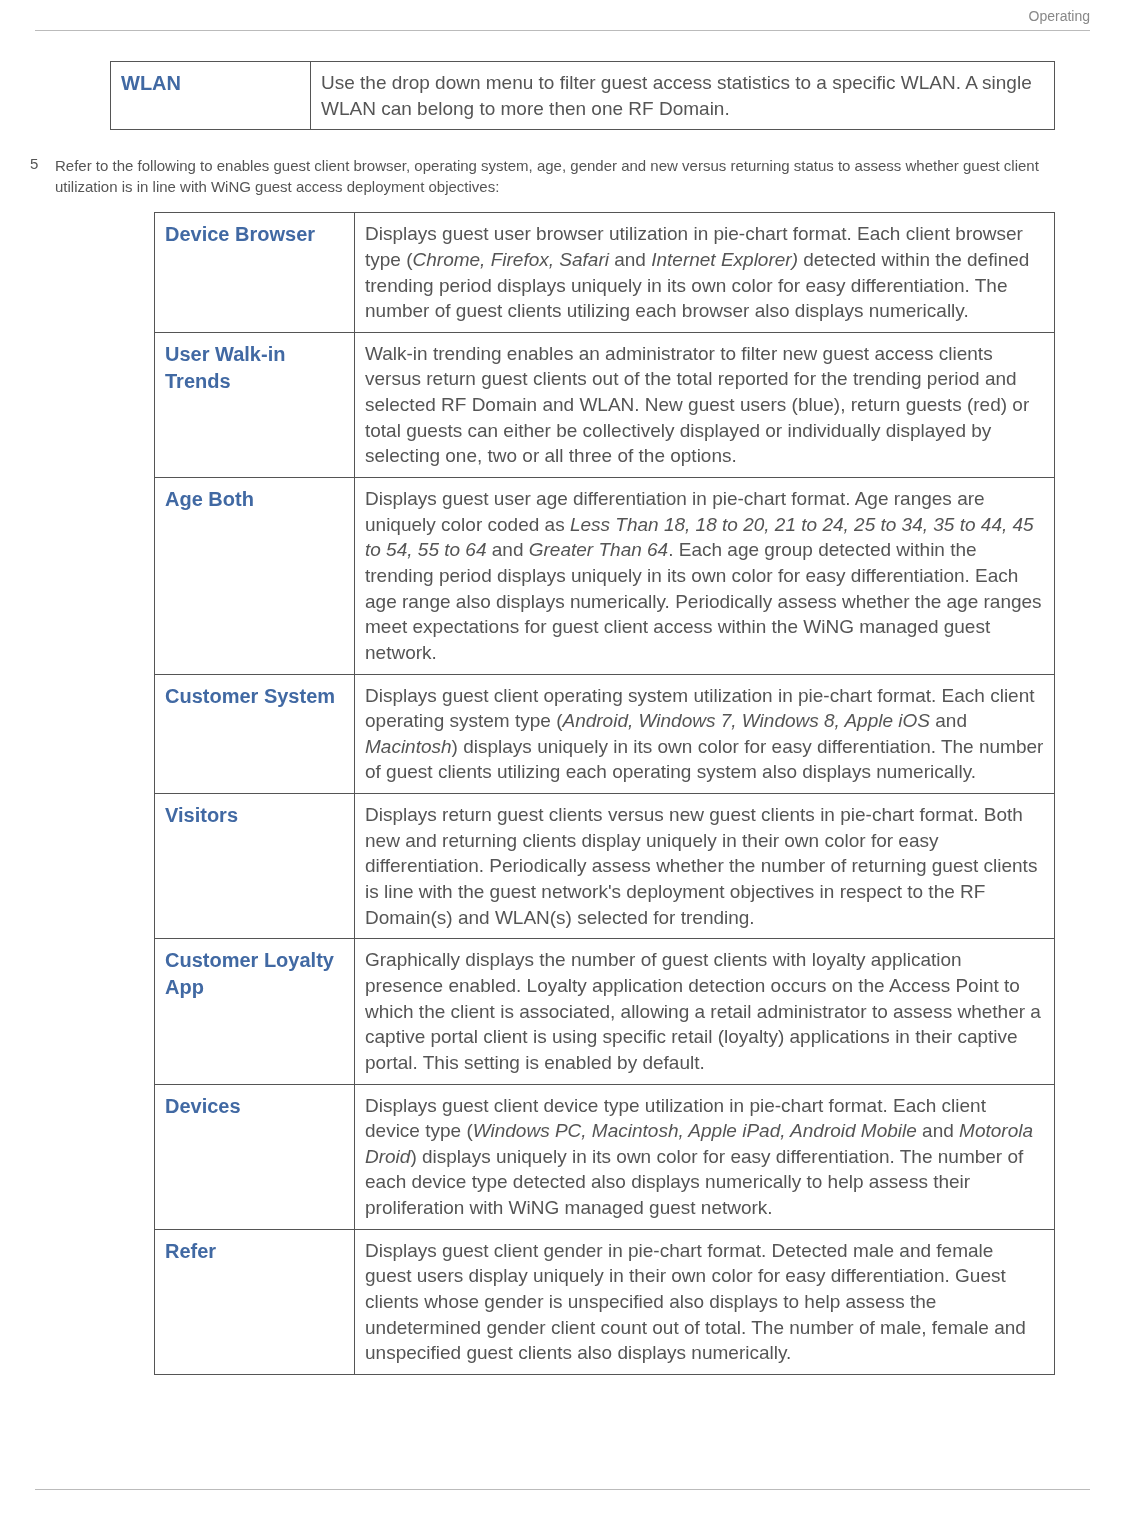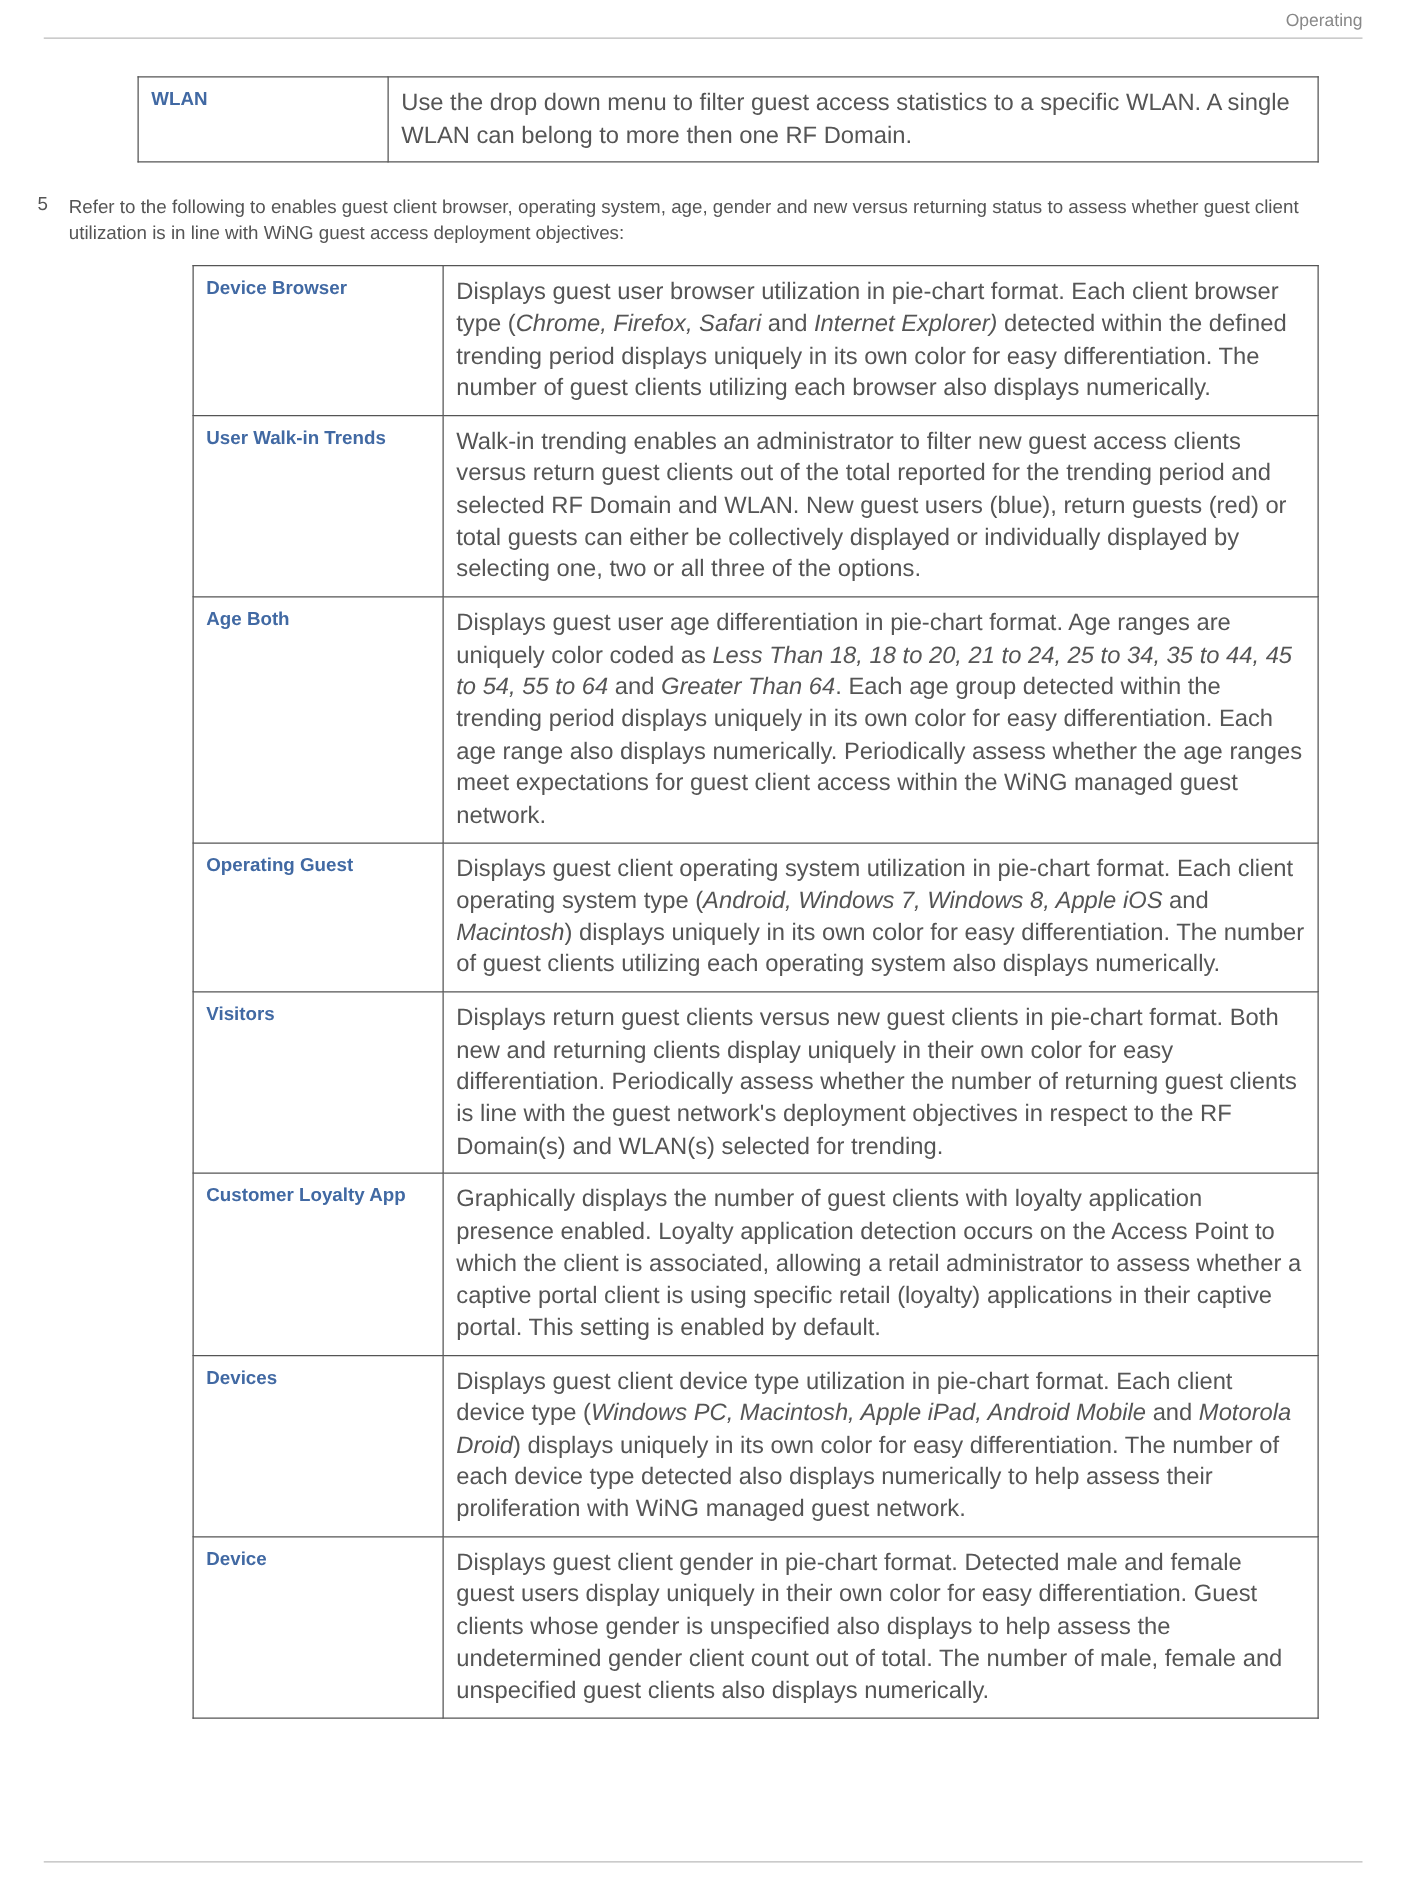--- a/index.html
+++ b/index.html
@@ -42,21 +42,21 @@
       border: 1.5px solid #555;
       padding: 8px 10px;
       vertical-align: top;
       font-size: 19px;
       line-height: 1.35;
     }
     td.label-cell {
       width: 200px;
       color: #4169a3;
       font-weight: bold;
-      font-size: 15px;
+      font-size: 20px;
     }
     td.desc-cell {
       color: #555;
     }
     .step-row {
       display: flex;
       margin-bottom: 15px;
       margin-left: -5px;
     }
     .step-number {
@@ -146,37 +146,37 @@
           </tr>
           <tr>
             <td class="label-cell">User Walk-in Trends</td>
             <td class="desc-cell">Walk-in trending enables an administrator to filter new guest access clients versus return guest clients out of the total reported for the trending period and selected RF Domain and WLAN. New guest users (blue), return guests (red) or total guests can either be collectively displayed or individually displayed by selecting one, two or all three of the options.</td>
           </tr>
           <tr>
             <td class="label-cell">Age Both</td>
             <td class="desc-cell">Displays guest user age differentiation in pie-chart format. Age ranges are uniquely color coded as <span class="italic">Less Than 18, 18 to 20, 21 to 24, 25 to 34, 35 to 44, 45 to 54, 55 to 64</span> and <span class="italic">Greater Than 64</span>. Each age group detected within the trending period displays uniquely in its own color for easy differentiation. Each age range also displays numerically. Periodically assess whether the age ranges meet expectations for guest client access within the WiNG managed guest network.</td>
           </tr>
           <tr>
-            <td class="label-cell">Operating Guest</td>
+            <td class="label-cell">Customer System</td>
             <td class="desc-cell">Displays guest client operating system utilization in pie-chart format. Each client operating system type (<span class="italic">Android, Windows 7, Windows 8, Apple iOS</span> and <span class="italic">Macintosh</span>) displays uniquely in its own color for easy differentiation. The number of guest clients utilizing each operating system also displays numerically.</td>
           </tr>
           <tr>
             <td class="label-cell">Visitors</td>
             <td class="desc-cell">Displays return guest clients versus new guest clients in pie-chart format. Both new and returning clients display uniquely in their own color for easy differentiation. Periodically assess whether the number of returning guest clients is line with the guest network's deployment objectives in respect to the RF Domain(s) and WLAN(s) selected for trending.</td>
           </tr>
           <tr>
             <td class="label-cell">Customer Loyalty App</td>
             <td class="desc-cell">Graphically displays the number of guest clients with loyalty application presence enabled. Loyalty application detection occurs on the Access Point to which the client is associated, allowing a retail administrator to assess whether a captive portal client is using specific retail (loyalty) applications in their captive portal. This setting is enabled by default.</td>
           </tr>
           <tr>
             <td class="label-cell">Devices</td>
             <td class="desc-cell">Displays guest client device type utilization in pie-chart format. Each client device type (<span class="italic">Windows PC, Macintosh, Apple iPad, Android Mobile</span> and <span class="italic">Motorola Droid</span>) displays uniquely in its own color for easy differentiation. The number of each device type detected also displays numerically to help assess their proliferation with WiNG managed guest network.</td>
           </tr>
           <tr>
-            <td class="label-cell">Device</td>
+            <td class="label-cell">Refer</td>
             <td class="desc-cell">Displays guest client gender in pie-chart format. Detected male and female guest users display uniquely in their own color for easy differentiation. Guest clients whose gender is unspecified also displays to help assess the undetermined gender client count out of total. The number of male, female and unspecified guest clients also displays numerically.</td>
           </tr>
         </tbody>
     </table>
   </div>
 
 </div>
 
 <div class="footer">
   <hr class="footer-line">

